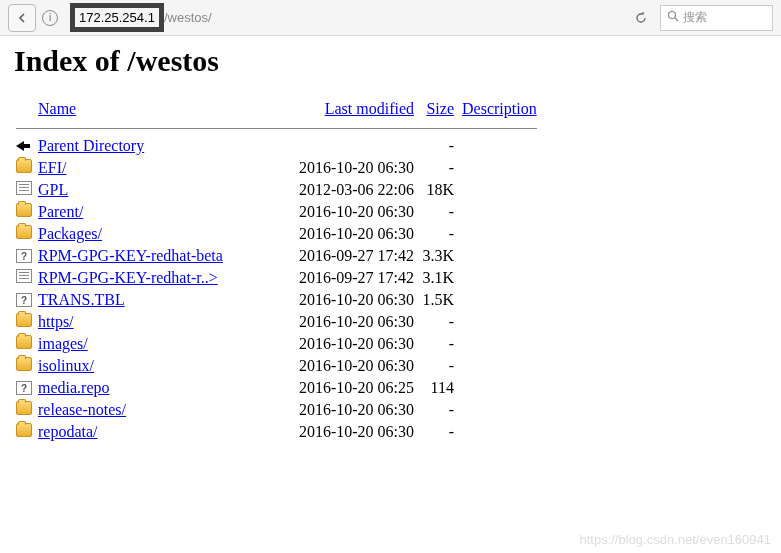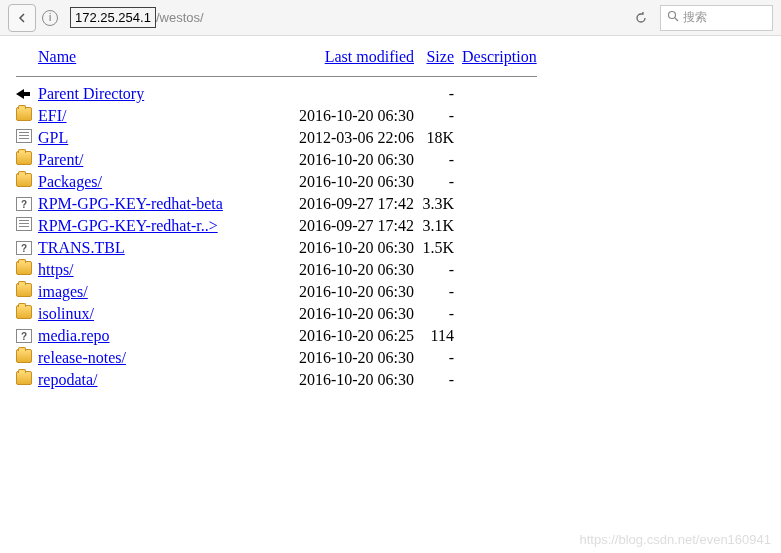--- a/index.html
+++ b/index.html
@@ -2,21 +2,21 @@
 <html><head>
   <meta charset="utf-8">
   <style>
     * { margin: 0; padding: 0; box-sizing: border-box; }
     body { font-family: "Times New Roman", serif; background: #fff; width: 781px; height: 553px; overflow: hidden; }
     
     .toolbar { display: flex; align-items: center; padding: 4px 8px; background: #f5f5f5; border-bottom: 1px solid #ddd; gap: 6px; height: 36px; }
     .nav-btn { width: 28px; height: 28px; border: 1px solid #bbb; border-radius: 4px; background: #f8f8f8; display: flex; align-items: center; justify-content: center; cursor: pointer; }
     .info-icon { width: 16px; height: 16px; border: 1px solid #888; border-radius: 50%; display: flex; align-items: center; justify-content: center; font-size: 10px; color: #666; font-family: sans-serif; }
     .url-bar { flex: 1; height: 26px; display: flex; align-items: center; padding: 0 6px; font-family: sans-serif; font-size: 13px; color: #555; }
-    .url-highlight { border: 1px solid #404040; padding: 2px 4px; color: #000; }
+    .url-highlight { border: 5px solid #404040; padding: 2px 4px; color: #000; }
     .url-rest { color: #888; }
     .reload-btn { width: 26px; height: 26px; display: flex; align-items: center; justify-content: center; cursor: pointer; color: #666; font-size: 14px; }
     .search-box { width: 113px; height: 26px; border: 1px solid #ccc; display: flex; align-items: center; padding: 0 6px; font-family: sans-serif; font-size: 12px; color: #999; gap: 4px; background: #fff; }
     .search-icon { font-size: 12px; }
     
     .content { padding: 8px 14px; }
     h1 { font-size: 30px; font-weight: bold; margin-bottom: 18px; font-family: "Times New Roman", serif; }
     
     table { border-collapse: collapse; font-size: 16px; }
     th { padding: 4px 2px; text-align: left; font-weight: normal; }
@@ -65,20 +65,21 @@
       <svg width="12" height="12" viewBox="0 0 12 12">
           <circle cx="5" cy="5" r="3.5" stroke="#888" stroke-width="1.2" fill="none"></circle>
           <line x1="8" y1="8" x2="11" y2="11" stroke="#888" stroke-width="1.2"></line>
         </svg>
     </span>
     <span>搜索</span>
   </div>
 </div>
 
 <div class="content">
+  <h1>Index of /westos</h1>
 
   <table>
     <thead>
       <tr>
         <th class="icon-cell"></th>
         <th class="col-name"><a href="#">Name</a></th>
         <th class="col-date"><a href="#">Last modified</a></th>
         <th class="col-size"><a href="#">Size</a></th>
         <th><a href="#">Description</a></th>
       </tr>

